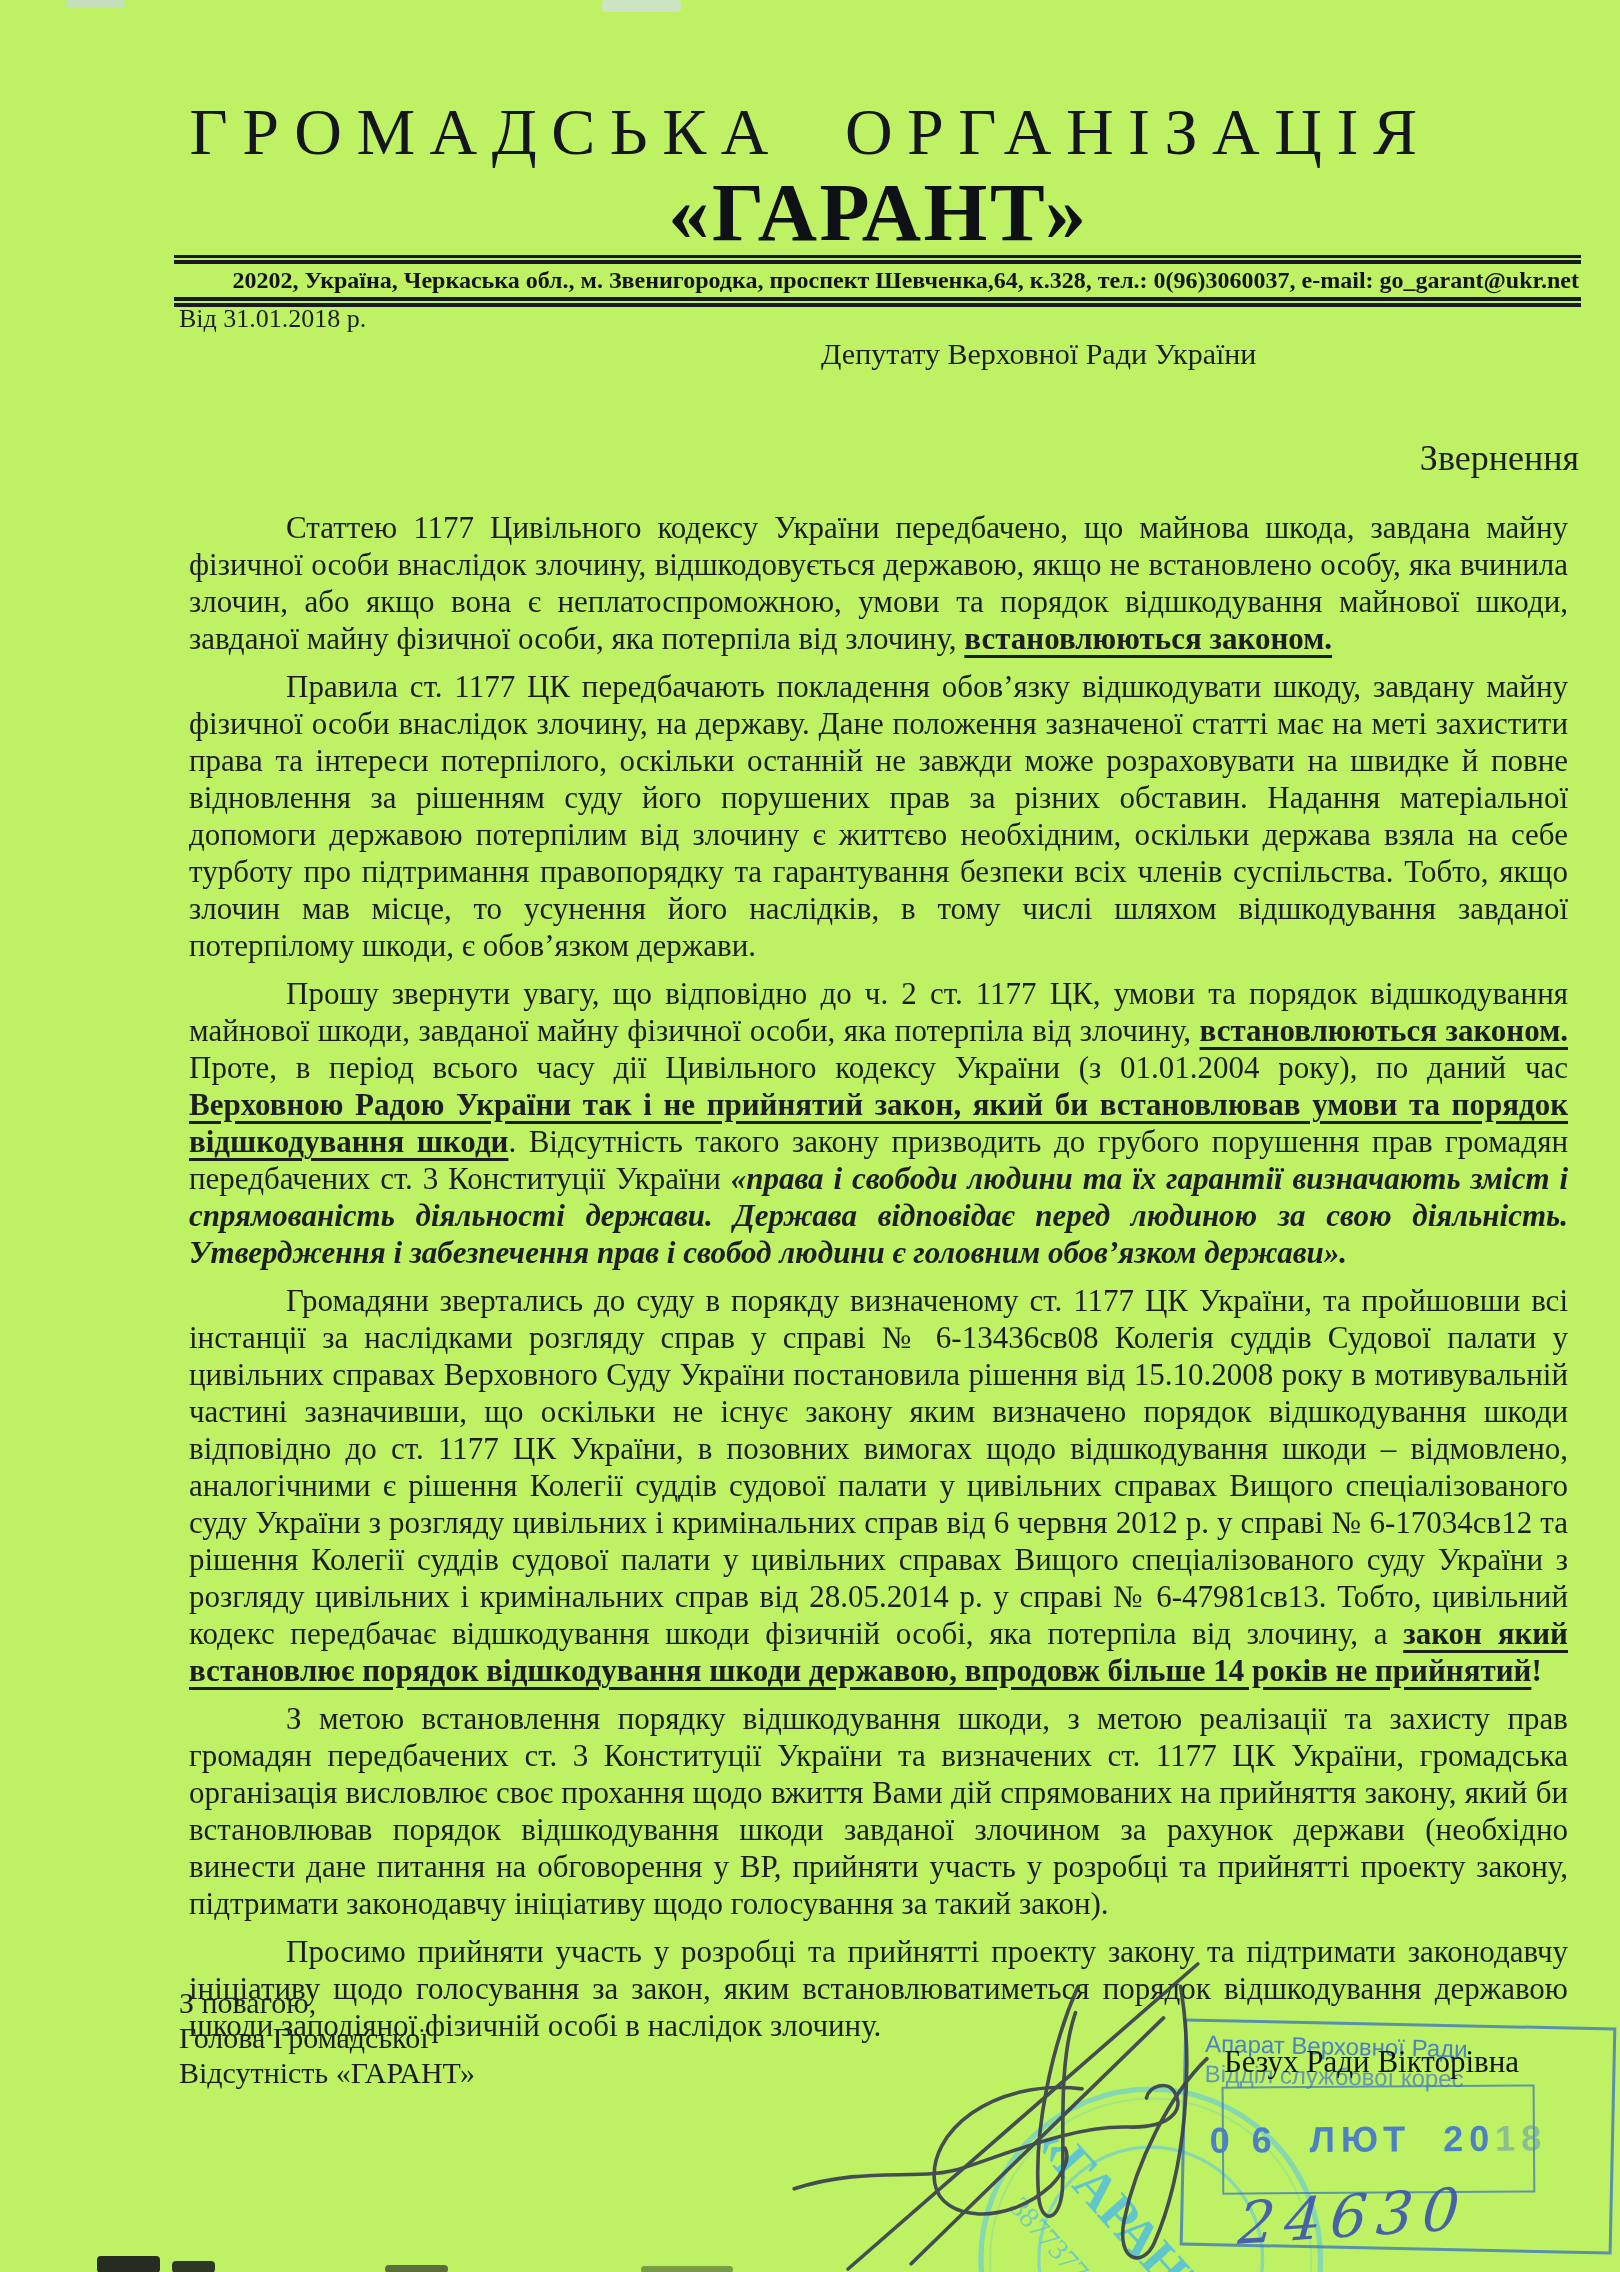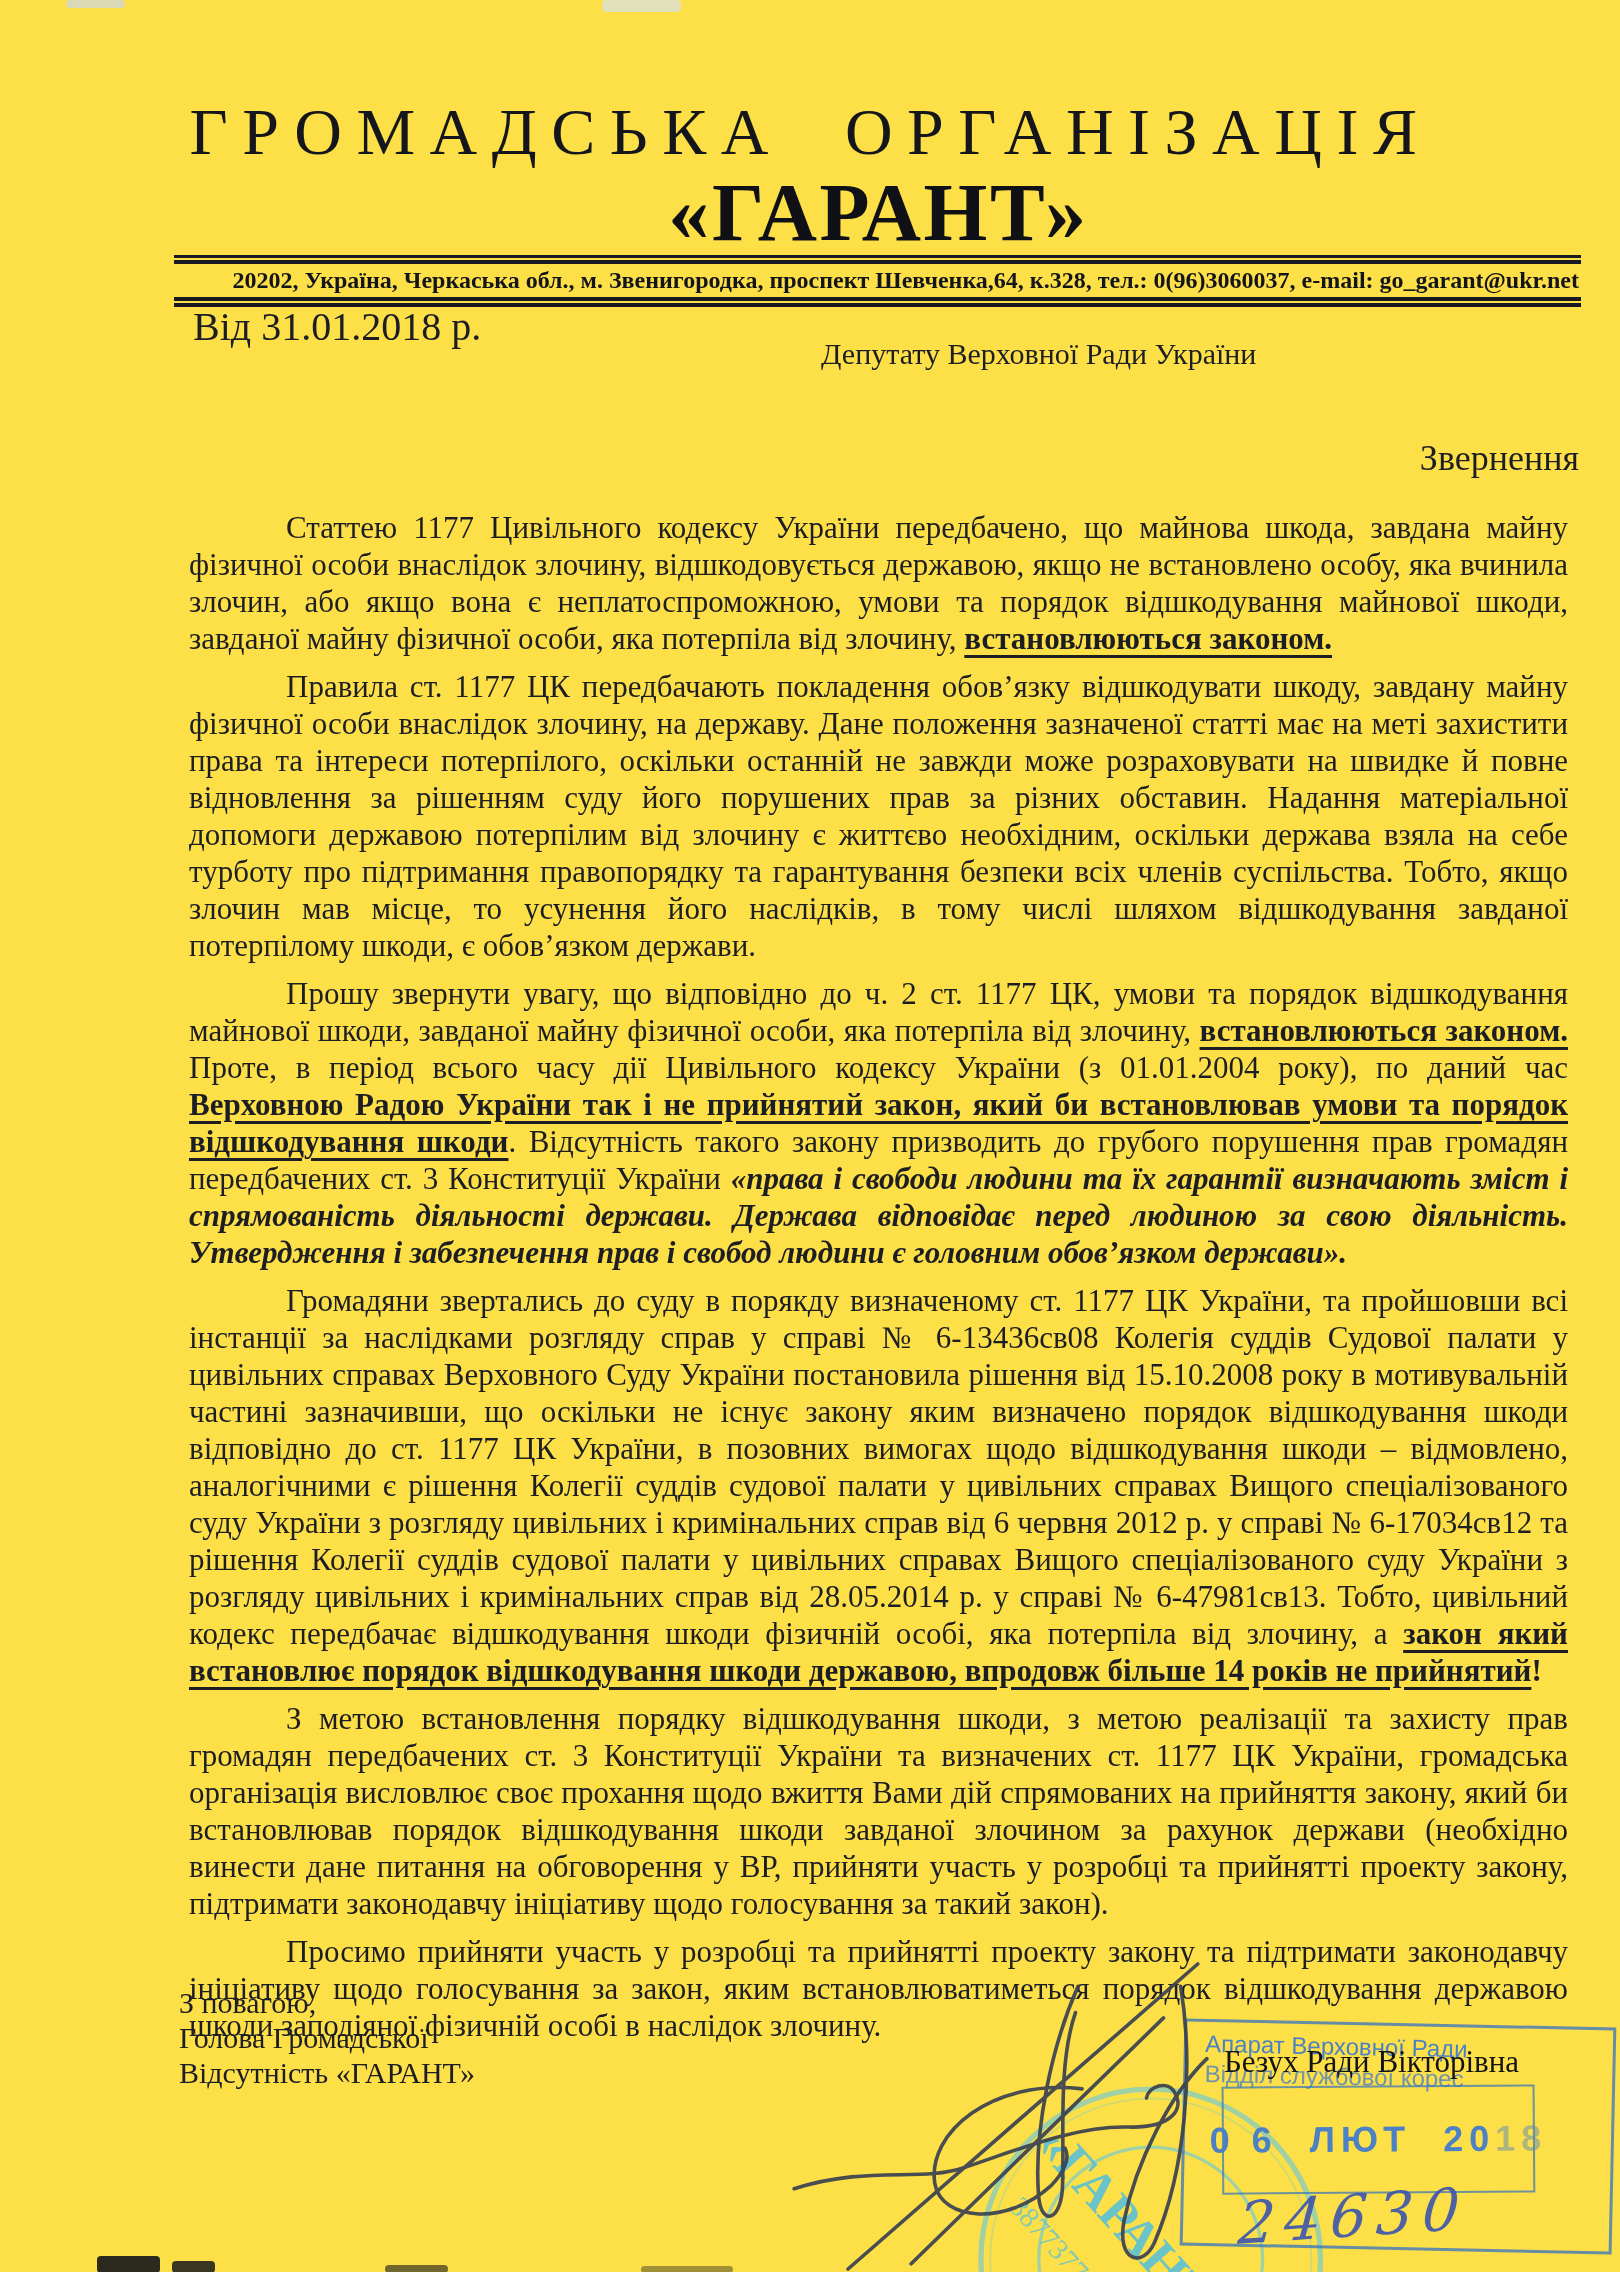--- a/index.html
+++ b/index.html
@@ -1,18 +1,18 @@
 <!DOCTYPE html>
 <html style="font-size:10.5px"><head>
 <meta charset="utf-8">
 <style>
   html,body { margin:0; padding:0; background:#e8e8e8; }
   .page {
     position:relative; width:1620px; height:2273px;
-    background:#fde047; overflow:hidden;
+    background:#bef264; overflow:hidden;
     font-family:"Liberation Serif","DejaVu Serif",serif;
     color:#1d1e24;
   }
   .abs { position:absolute; }
 
   .org-type {
     left:110px; top:99px; width:1401px;
     font-size:66px; line-height:1; letter-spacing:14.5px;
     white-space:pre; text-align:center; color:#15161c;
   }
@@ -24,21 +24,21 @@
   .rule { left:174px; width:1407px; }
   .rule-top  { top:255px; height:8.5px;
     background:linear-gradient(to bottom,#181922 0 2.6px,rgba(0,0,0,0) 2.6px 4.6px,#181922 4.6px 8.5px); }
   .rule-bottom { top:297px; height:10px;
     background:linear-gradient(to bottom,#181922 0 4px,rgba(0,0,0,0) 4px 6px,#181922 6px 10px); }
   .address {
     left:178px; top:265px; width:1401px;
     font-size:24px; font-weight:bold; line-height:30px; text-align:right;
     color:#14151c; white-space:nowrap;
   }
-  .date-line { left:193px; top:305px; font-size:40px; line-height:1.1; }
+  .date-line { left:179px; top:305px; font-size:26px; line-height:1.1; }
   .recipient { left:783px; top:334px; font-size:30px; line-height:39px;margin-left:38px; }
   .doc-title { left:178px; top:437px; width:1401px; font-size:36px; text-align:right; }
 
   .body-block {
     left:178px; top:498px; width:1401px;
     font-size:31px; line-height:37px; text-align:justify;
   }
   .para { margin:11px; text-indent:97px; }
   .seg-b  { font-weight:bold; }
   .seg-bu { font-weight:bold; text-decoration:underline;

